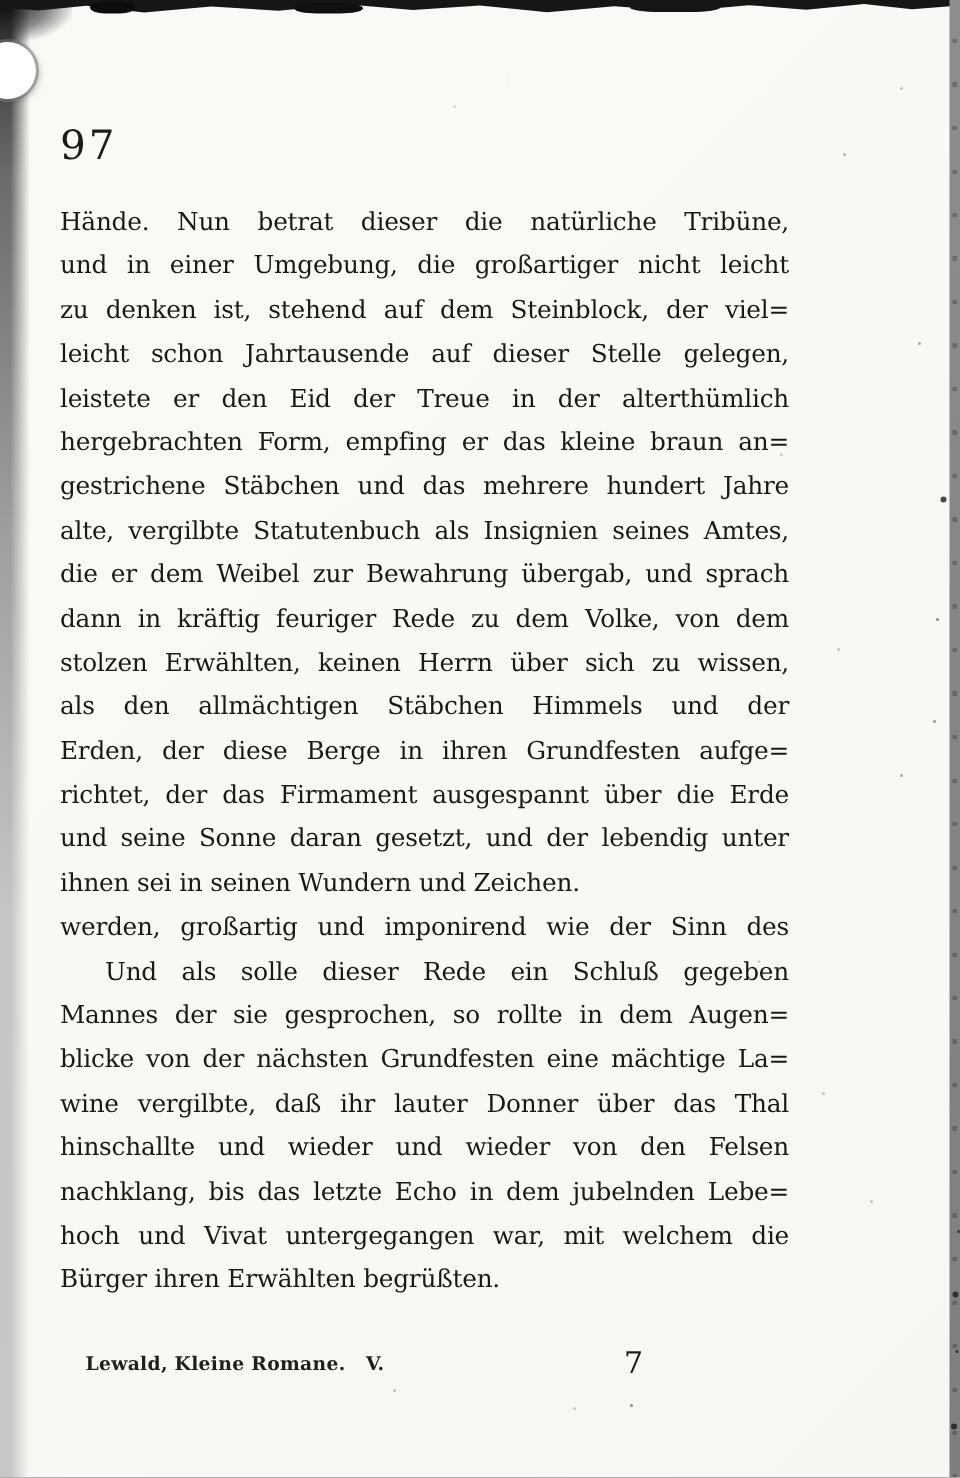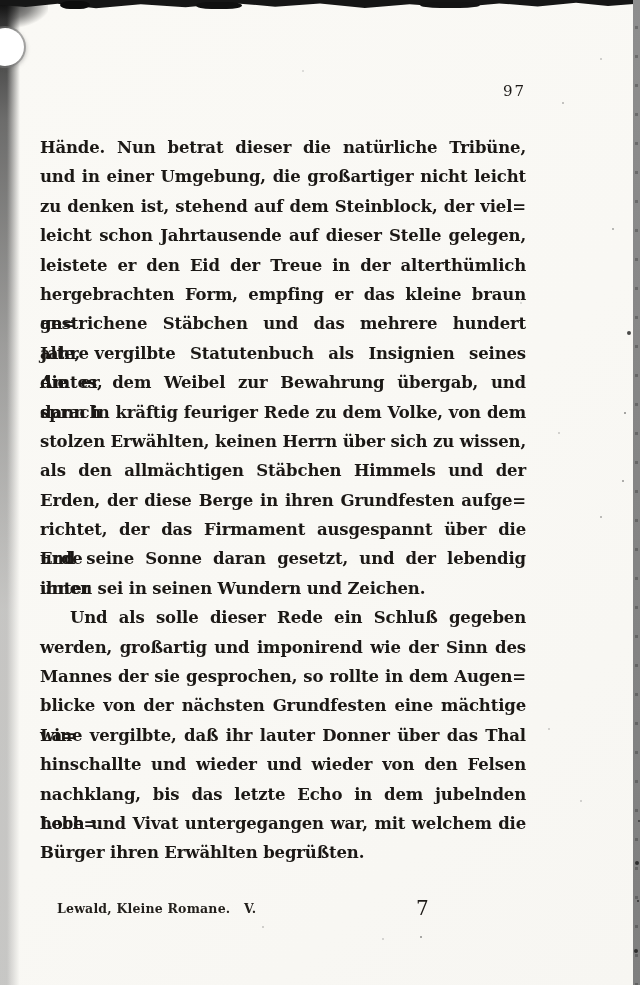--- a/index.html
+++ b/index.html
@@ -72,27 +72,27 @@
       580px 800px 0 0 rgba(120,120,120,.4),
       262px 926px 0 0 rgba(110,110,110,.4),
       636px 862px 0 1px rgba(25,25,25,.8),
       637px 900px 0 0 rgba(25,25,25,.8),
       635px 950px 0 1px rgba(25,25,25,.8),
       638px 820px 0 0 rgba(25,25,25,.7);
   }
   
   .page-number-top{
     position:absolute;left:40px;top:82px;width:486px;
-    text-align:right;
-    font-size:15px;letter-spacing:2px;color:#1d1a17;font-weight:500;
+    text-align:left;
+    font-size:27px;letter-spacing:2px;color:#1d1a17;font-weight:500;
   }
   .text-block{
     position:absolute;left:40px;top:133px;width:486px;
     color:#1b1815;
-    font-size:16.5px;font-weight:bold;letter-spacing:-0.15px;
+    font-size:16.5px;font-weight:normal;letter-spacing:-0.15px;
     text-rendering:optimizeLegibility;
   }
   .line{
     line-height:29.4px;height:29.4px;white-space:normal;
     text-align:justify;text-align-last:justify;
   }
   .line.last{text-align-last:left;}
   .line.indent{text-indent:30px;}
   .footer-left{
     position:absolute;left:57px;top:901px;
@@ -124,22 +124,22 @@
         <div class="line">die er dem Weibel zur Bewahrung übergab, und sprach</div>
         <div class="line">dann in kräftig feuriger Rede zu dem Volke, von dem</div>
         <div class="line">stolzen Erwählten, keinen Herrn über sich zu wissen,</div>
         <div class="line">als den allmächtigen Stäbchen Himmels und der</div>
         <div class="line">Erden, der diese Berge in ihren Grundfesten aufge=</div>
         <div class="line">richtet, der das Firmament ausgespannt über die Erde</div>
         <div class="line">und seine Sonne daran gesetzt, und der lebendig unter</div>
         <div class="line last">ihnen sei in seinen Wundern und Zeichen.</div>
       </div>
       <div class="paragraph">
+        <div class="line">werden, großartig und imponirend wie der Sinn des</div>
         <div class="line indent">Und als solle dieser Rede ein Schluß gegeben</div>
-        <div class="line">werden, großartig und imponirend wie der Sinn des</div>
         <div class="line">Mannes der sie gesprochen, so rollte in dem Augen=</div>
         <div class="line">blicke von der nächsten Grundfesten eine mächtige La=</div>
         <div class="line">wine vergilbte, daß ihr lauter Donner über das Thal</div>
         <div class="line">hinschallte und wieder und wieder von den Felsen</div>
         <div class="line">nachklang, bis das letzte Echo in dem jubelnden Lebe=</div>
         <div class="line">hoch und Vivat untergegangen war, mit welchem die</div>
         <div class="line last">Bürger ihren Erwählten begrüßten.</div>
       </div>
     </div>
 

